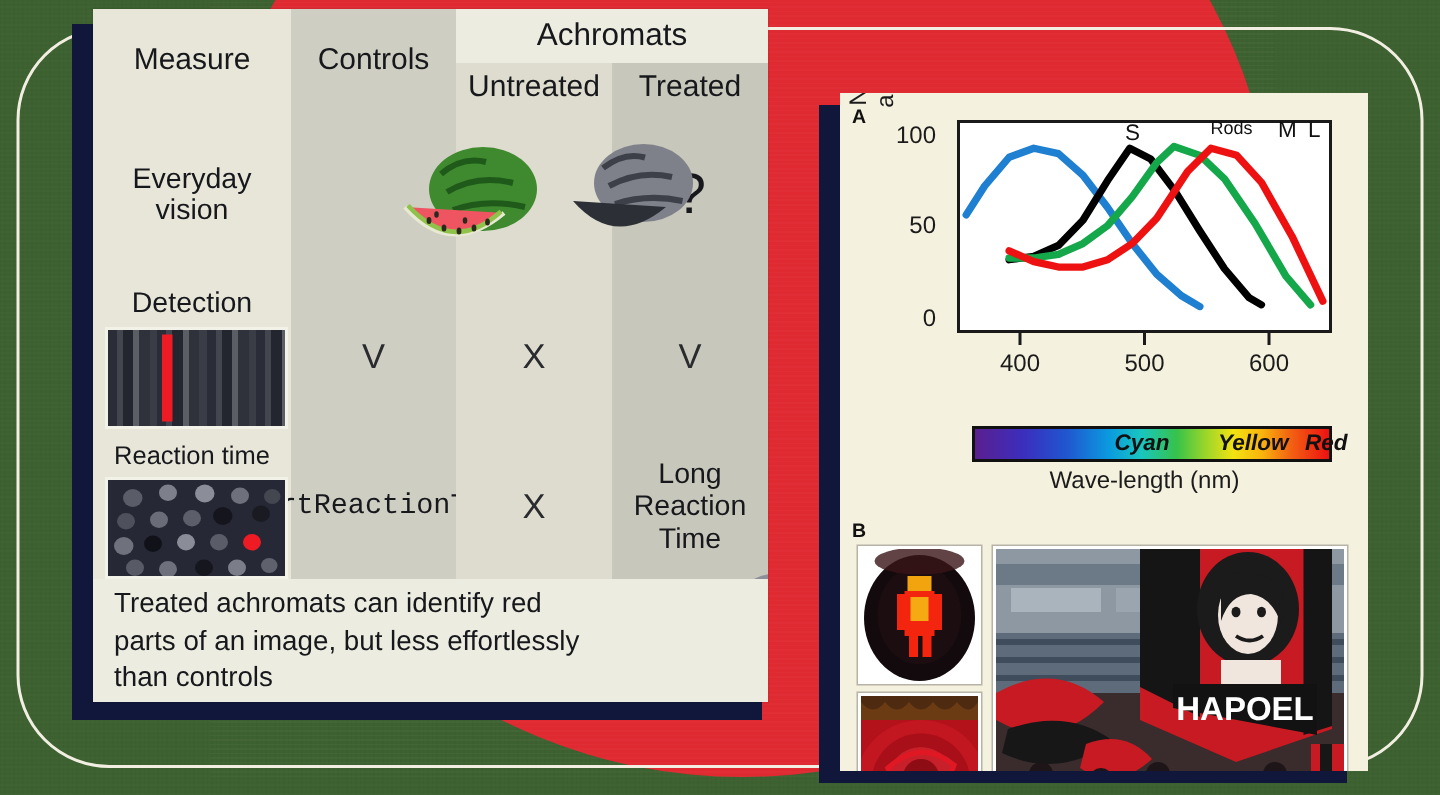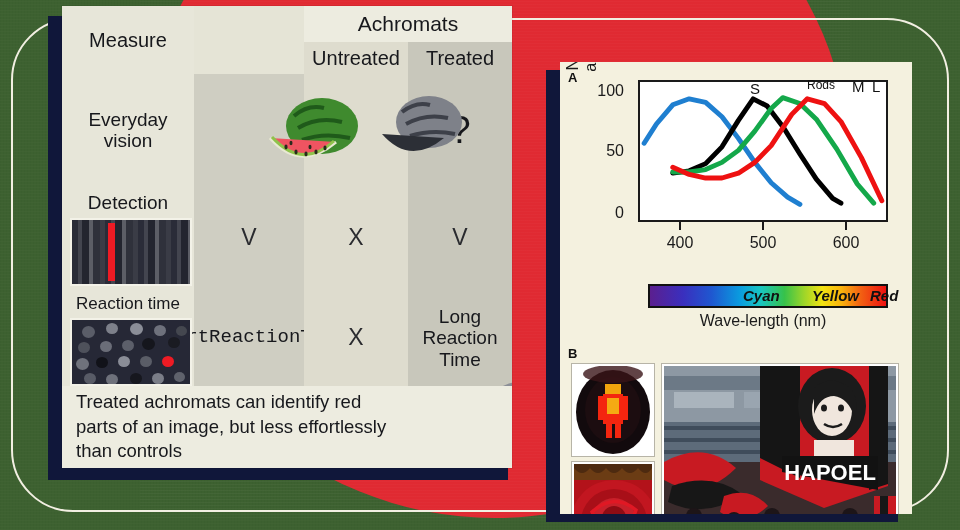--- a/index.html
+++ b/index.html
@@ -95,20 +95,21 @@
     <div class="noise2"></div>
   </div>
   <div id="white-frame"></div>
 </div>
 
 <div id="left-shadow"></div>
 <div id="left-card">
   <div class="tgrid">
 
     <div class="cell c-lightA hdr" style="left:0;top:0;width:132px;height:68px;">Measure</div>
+    <div class="cell c-midA hdr" style="left:132px;top:0;width:110px;height:68px;">Controls</div>
     <div class="cell c-palest hdr-big" style="left:242px;top:0;width:208px;height:36px;">Achromats</div>
 
     <div class="cell c-lightB hdr" style="left:242px;top:36px;width:104px;height:32px;">Untreated</div>
     <div class="cell c-midB hdr" style="left:346px;top:36px;width:104px;height:32px;">Treated</div>
 
     <div class="cell c-lightA" style="left:0;top:68px;width:132px;height:112px;flex-direction:column;">
       <span class="rowlabel">Everyday</span>
       <span class="rowlabel">vision</span>
     </div>
     <div class="cell c-midA" style="left:132px;top:68px;width:110px;height:112px;"></div>

